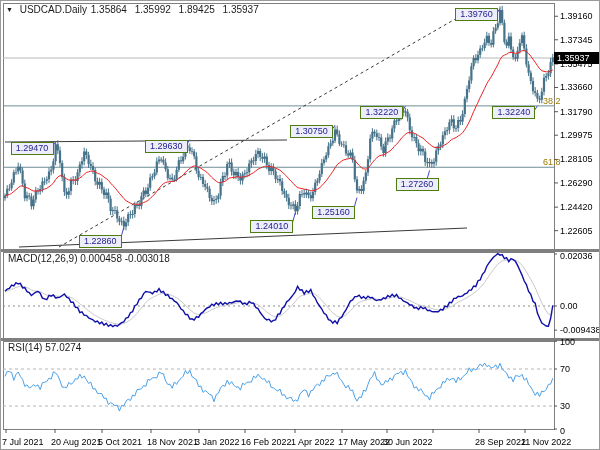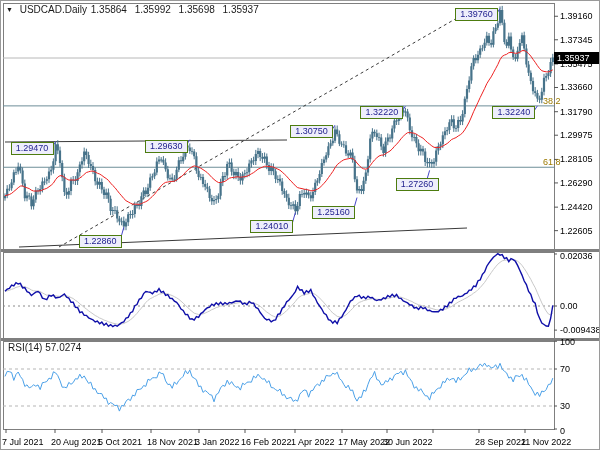--- a/index.html
+++ b/index.html
@@ -105,24 +105,25 @@
       <line x1="432" y1="428" x2="432" y2="432" stroke="#555"></line>
       <line x1="478" y1="428" x2="478" y2="432" stroke="#555"></line>
       <line x1="524" y1="428" x2="524" y2="432" stroke="#555"></line>
     </svg>
 
   <div class="titlebar">
     <span class="dd">▼</span>
     <span class="sym">USDCAD.Daily</span>
     <span class="v">1.35864</span>
     <span class="v">1.35992</span>
-    <span class="v">1.35698</span>
+    <span class="v">1.89425</span>
     <span class="v">1.35937</span>
   </div>
 
+  <div class="panel-label" id="macd-label">MACD(12,26,9) 0.000458 -0.003018</div>
   <div class="panel-label" id="rsi-label">RSI(14) 57.0274</div>
 <div class="ann" style="left: 454px; top: 7.49215px;">1.39760</div>
     <div class="ann" style="left: 9.6px; top: 140.748px;">1.29470</div>
     <div class="ann" style="left: 143.8px; top: 138.676px;">1.29630</div>
     <div class="ann" style="left: 289px; top: 124.172px;">1.30750</div>
     <div class="ann" style="left: 359.4px; top: 105.135px;">1.32220</div>
     <div class="ann" style="left: 491.4px; top: 104.876px;">1.32240</div>
     <div class="ann" style="left: 383.6px; top: 177.367px; margin-left: 11px;">1.27260</div>
     <div class="ann" style="left: 311px; top: 204.562px;">1.25160</div>
     <div class="ann" style="left: 249.4px; top: 219.455px;">1.24010</div>

